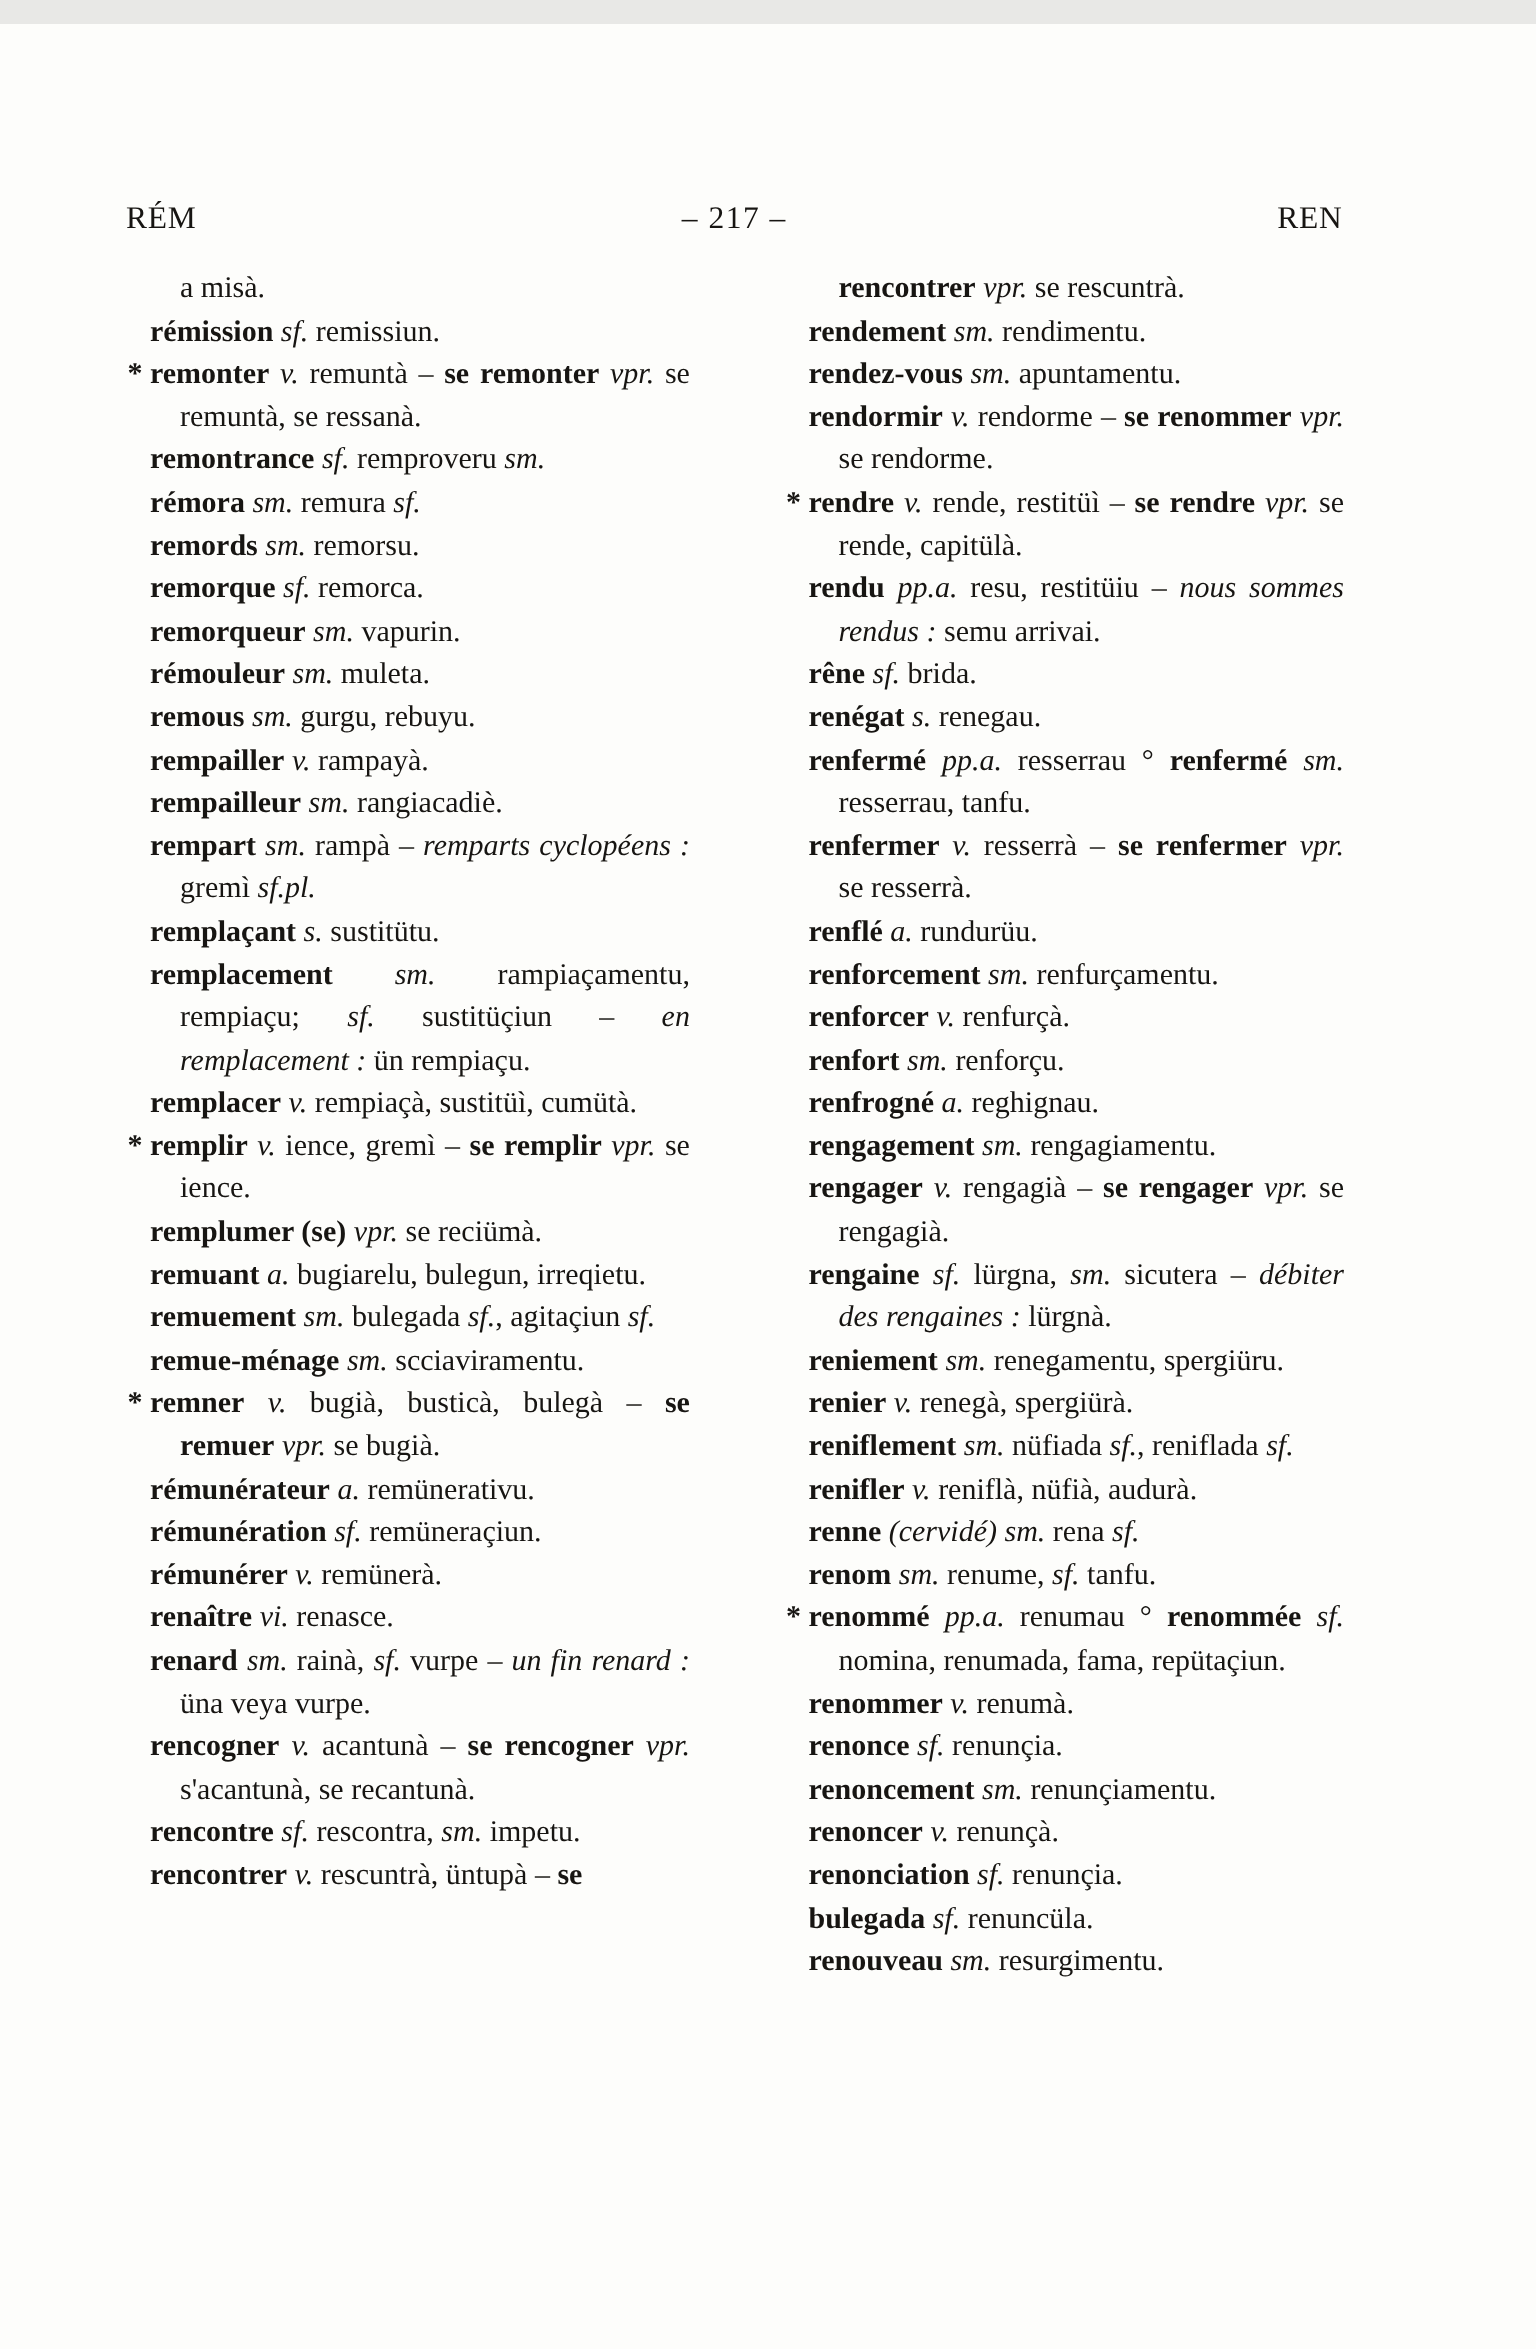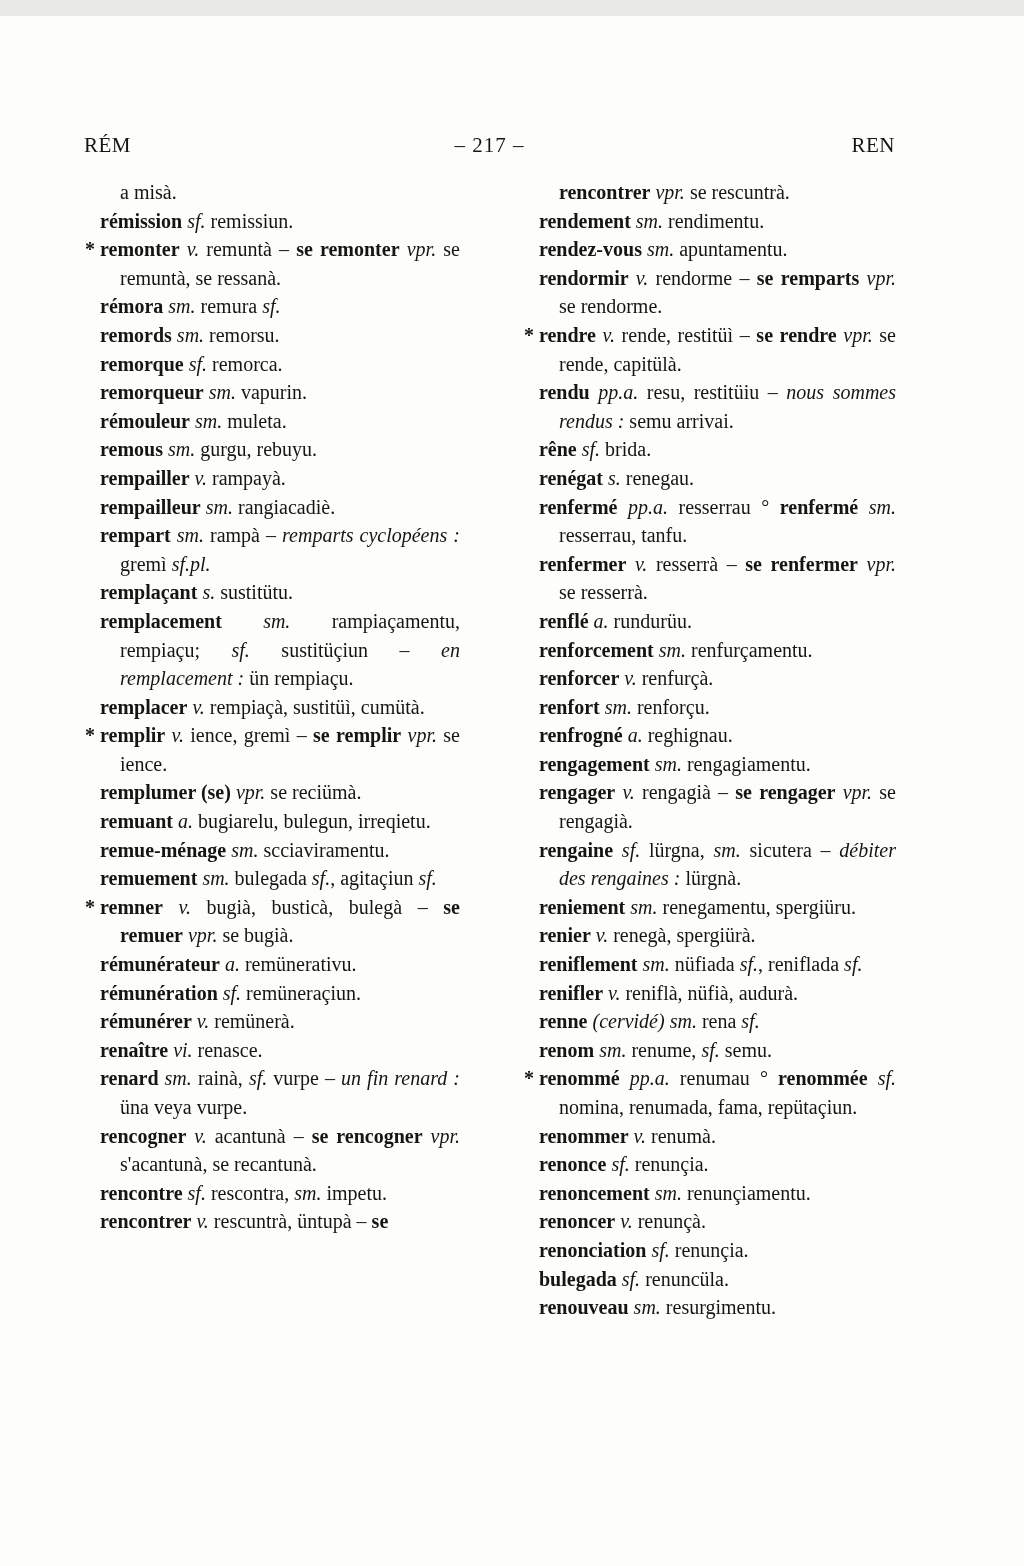--- a/index.html
+++ b/index.html
@@ -52,72 +52,73 @@
   <div class="header">
     <span class="hdr-left">RÉM</span>
     <span class="hdr-center">– 217 –</span>
     <span class="hdr-right">REN</span>
   </div>
   <div class="columns">
     <div class="col">
         <div class="entry cont"><span class="rm">a misà.</span></div>
         <div class="entry"><span class="hw">rémission</span><span class="it"> sf.</span><span class="rm"> remissiun.</span></div>
         <div class="entry"><span class="star">*</span><span class="hw">remonter</span><span class="it"> v.</span><span class="rm"> remuntà – </span><span class="hw">se remonter</span><span class="rm"> </span><span class="it">vpr.</span><span class="rm"> se remuntà, se ressanà.</span></div>
+        <div class="entry"><span class="hw">remontrance</span><span class="it"> sf.</span><span class="rm"> remproveru </span><span class="it">sm.</span></div>
         <div class="entry"><span class="hw">rémora</span><span class="it"> sm.</span><span class="rm"> remura </span><span class="it">sf.</span></div>
         <div class="entry"><span class="hw">remords</span><span class="it"> sm.</span><span class="rm"> remorsu.</span></div>
         <div class="entry"><span class="hw">remorque</span><span class="it"> sf.</span><span class="rm"> remorca.</span></div>
         <div class="entry"><span class="hw">remorqueur</span><span class="it"> sm.</span><span class="rm"> vapurin.</span></div>
         <div class="entry"><span class="hw">rémouleur</span><span class="it"> sm.</span><span class="rm"> muleta.</span></div>
         <div class="entry"><span class="hw">remous</span><span class="it"> sm.</span><span class="rm"> gurgu, rebuyu.</span></div>
         <div class="entry"><span class="hw">rempailler</span><span class="it"> v.</span><span class="rm"> rampayà.</span></div>
         <div class="entry"><span class="hw">rempailleur</span><span class="it"> sm.</span><span class="rm"> rangiacadiè.</span></div>
         <div class="entry"><span class="hw">rempart</span><span class="it"> sm.</span><span class="rm"> rampà – </span><span class="it">remparts cyclopéens :</span><span class="rm"> gremì </span><span class="it">sf.pl.</span></div>
         <div class="entry"><span class="hw">remplaçant</span><span class="it"> s.</span><span class="rm"> sustitütu.</span></div>
         <div class="entry"><span class="hw">remplacement</span><span class="it"> sm.</span><span class="rm"> rampiaçamentu, rempiaçu; </span><span class="it">sf.</span><span class="rm"> sustitüçiun – </span><span class="it">en remplacement :</span><span class="rm"> ün rempiaçu.</span></div>
         <div class="entry"><span class="hw">remplacer</span><span class="it"> v.</span><span class="rm"> rempiaçà, sustitüì, cumütà.</span></div>
         <div class="entry"><span class="star">*</span><span class="hw">remplir</span><span class="it"> v.</span><span class="rm"> ience, gremì – </span><span class="hw">se remplir</span><span class="rm"> </span><span class="it">vpr.</span><span class="rm"> se ience.</span></div>
         <div class="entry"><span class="hw">remplumer (se)</span><span class="it"> vpr.</span><span class="rm"> se reciümà.</span></div>
         <div class="entry"><span class="hw">remuant</span><span class="it"> a.</span><span class="rm"> bugiarelu, bulegun, irreqietu.</span></div>
+        <div class="entry"><span class="hw">remuement</span><span class="it"> sm.</span><span class="rm"> bulegada </span><span class="it">sf.</span><span class="rm">, agitaçiun </span><span class="it">sf.</span></div>
         <div class="entry"><span class="hw">remue-ménage</span><span class="it"> sm.</span><span class="rm"> scciaviramentu.</span></div>
-        <div class="entry"><span class="hw">remuement</span><span class="it"> sm.</span><span class="rm"> bulegada </span><span class="it">sf.</span><span class="rm">, agitaçiun </span><span class="it">sf.</span></div>
         <div class="entry"><span class="star">*</span><span class="hw">remner</span><span class="it"> v.</span><span class="rm"> bugià, busticà, bulegà – </span><span class="hw">se remuer</span><span class="rm"> </span><span class="it">vpr.</span><span class="rm"> se bugià.</span></div>
         <div class="entry"><span class="hw">rémunérateur</span><span class="it"> a.</span><span class="rm"> remünerativu.</span></div>
         <div class="entry"><span class="hw">rémunération</span><span class="it"> sf.</span><span class="rm"> remüneraçiun.</span></div>
         <div class="entry"><span class="hw">rémunérer</span><span class="it"> v.</span><span class="rm"> remünerà.</span></div>
         <div class="entry"><span class="hw">renaître</span><span class="it"> vi.</span><span class="rm"> renasce.</span></div>
         <div class="entry"><span class="hw">renard</span><span class="it"> sm.</span><span class="rm"> rainà, </span><span class="it">sf.</span><span class="rm"> vurpe – </span><span class="it">un fin renard :</span><span class="rm"> üna veya vurpe.</span></div>
         <div class="entry"><span class="hw">rencogner</span><span class="it"> v.</span><span class="rm"> acantunà – </span><span class="hw">se rencogner</span><span class="rm"> </span><span class="it">vpr.</span><span class="rm"> s'acantunà, se recantunà.</span></div>
         <div class="entry"><span class="hw">rencontre</span><span class="it"> sf.</span><span class="rm"> rescontra, </span><span class="it">sm.</span><span class="rm"> impetu.</span></div>
         <div class="entry"><span class="hw">rencontrer</span><span class="it"> v.</span><span class="rm"> rescuntrà, üntupà – </span><span class="hw">se</span></div>
       </div>
     <div class="col col-right">
         <div class="entry cont"><span class="hw">rencontrer</span><span class="rm"> </span><span class="it">vpr.</span><span class="rm"> se rescuntrà.</span></div>
         <div class="entry"><span class="hw">rendement</span><span class="it"> sm.</span><span class="rm"> rendimentu.</span></div>
         <div class="entry"><span class="hw">rendez-vous</span><span class="it"> sm.</span><span class="rm"> apuntamentu.</span></div>
-        <div class="entry"><span class="hw">rendormir</span><span class="it"> v.</span><span class="rm"> rendorme – </span><span class="hw">se remparts</span><span class="rm"> </span><span class="it">vpr.</span><span class="rm"> se rendorme.</span></div>
+        <div class="entry"><span class="hw">rendormir</span><span class="it"> v.</span><span class="rm"> rendorme – </span><span class="hw">se renommer</span><span class="rm"> </span><span class="it">vpr.</span><span class="rm"> se rendorme.</span></div>
         <div class="entry"><span class="star">*</span><span class="hw">rendre</span><span class="it"> v.</span><span class="rm"> rende, restitüì – </span><span class="hw">se rendre</span><span class="rm"> </span><span class="it">vpr.</span><span class="rm"> se rende, capitülà.</span></div>
         <div class="entry"><span class="hw">rendu</span><span class="it"> pp.a.</span><span class="rm"> resu, restitüiu – </span><span class="it">nous sommes rendus :</span><span class="rm"> semu arrivai.</span></div>
         <div class="entry"><span class="hw">rêne</span><span class="it"> sf.</span><span class="rm"> brida.</span></div>
         <div class="entry"><span class="hw">renégat</span><span class="it"> s.</span><span class="rm"> renegau.</span></div>
         <div class="entry"><span class="hw">renfermé</span><span class="it"> pp.a.</span><span class="rm"> resserrau ° </span><span class="hw">renfermé</span><span class="rm"> </span><span class="it">sm.</span><span class="rm"> resserrau, tanfu.</span></div>
         <div class="entry"><span class="hw">renfermer</span><span class="it"> v.</span><span class="rm"> resserrà – </span><span class="hw">se renfermer</span><span class="rm"> </span><span class="it">vpr.</span><span class="rm"> se resserrà.</span></div>
         <div class="entry"><span class="hw">renflé</span><span class="it"> a.</span><span class="rm"> rundurüu.</span></div>
         <div class="entry"><span class="hw">renforcement</span><span class="it"> sm.</span><span class="rm"> renfurçamentu.</span></div>
         <div class="entry"><span class="hw">renforcer</span><span class="it"> v.</span><span class="rm"> renfurçà.</span></div>
         <div class="entry"><span class="hw">renfort</span><span class="it"> sm.</span><span class="rm"> renforçu.</span></div>
         <div class="entry"><span class="hw">renfrogné</span><span class="it"> a.</span><span class="rm"> reghignau.</span></div>
         <div class="entry"><span class="hw">rengagement</span><span class="it"> sm.</span><span class="rm"> rengagiamentu.</span></div>
         <div class="entry"><span class="hw">rengager</span><span class="it"> v.</span><span class="rm"> rengagià – </span><span class="hw">se rengager</span><span class="rm"> </span><span class="it">vpr.</span><span class="rm"> se rengagià.</span></div>
         <div class="entry"><span class="hw">rengaine</span><span class="it"> sf.</span><span class="rm"> lürgna, </span><span class="it">sm.</span><span class="rm"> sicutera – </span><span class="it">débiter des rengaines :</span><span class="rm"> lürgnà.</span></div>
         <div class="entry"><span class="hw">reniement</span><span class="it"> sm.</span><span class="rm"> renegamentu, spergiüru.</span></div>
         <div class="entry"><span class="hw">renier</span><span class="it"> v.</span><span class="rm"> renegà, spergiürà.</span></div>
         <div class="entry"><span class="hw">reniflement</span><span class="it"> sm.</span><span class="rm"> nüfiada </span><span class="it">sf.</span><span class="rm">, reniflada </span><span class="it">sf.</span></div>
         <div class="entry"><span class="hw">renifler</span><span class="it"> v.</span><span class="rm"> reniflà, nüfià, audurà.</span></div>
         <div class="entry"><span class="hw">renne</span><span class="it"> (cervidé) sm.</span><span class="rm"> rena </span><span class="it">sf.</span></div>
-        <div class="entry"><span class="hw">renom</span><span class="it"> sm.</span><span class="rm"> renume, </span><span class="it">sf.</span><span class="rm"> semu.</span></div>
+        <div class="entry"><span class="hw">renom</span><span class="it"> sm.</span><span class="rm"> renume, </span><span class="it">sf.</span><span class="rm"> tanfu.</span></div>
         <div class="entry"><span class="star">*</span><span class="hw">renommé</span><span class="it"> pp.a.</span><span class="rm"> renumau ° </span><span class="hw">renommée</span><span class="rm"> </span><span class="it">sf.</span><span class="rm"> nomina, renumada, fama, repütaçiun.</span></div>
         <div class="entry"><span class="hw">renommer</span><span class="it"> v.</span><span class="rm"> renumà.</span></div>
         <div class="entry"><span class="hw">renonce</span><span class="it"> sf.</span><span class="rm"> renunçia.</span></div>
         <div class="entry"><span class="hw">renoncement</span><span class="it"> sm.</span><span class="rm"> renunçiamentu.</span></div>
         <div class="entry"><span class="hw">renoncer</span><span class="it"> v.</span><span class="rm"> renunçà.</span></div>
         <div class="entry"><span class="hw">renonciation</span><span class="it"> sf.</span><span class="rm"> renunçia.</span></div>
         <div class="entry"><span class="hw">bulegada</span><span class="it"> sf.</span><span class="rm"> renuncüla.</span></div>
         <div class="entry"><span class="hw">renouveau</span><span class="it"> sm.</span><span class="rm"> resurgimentu.</span></div>
       </div>
   </div>

